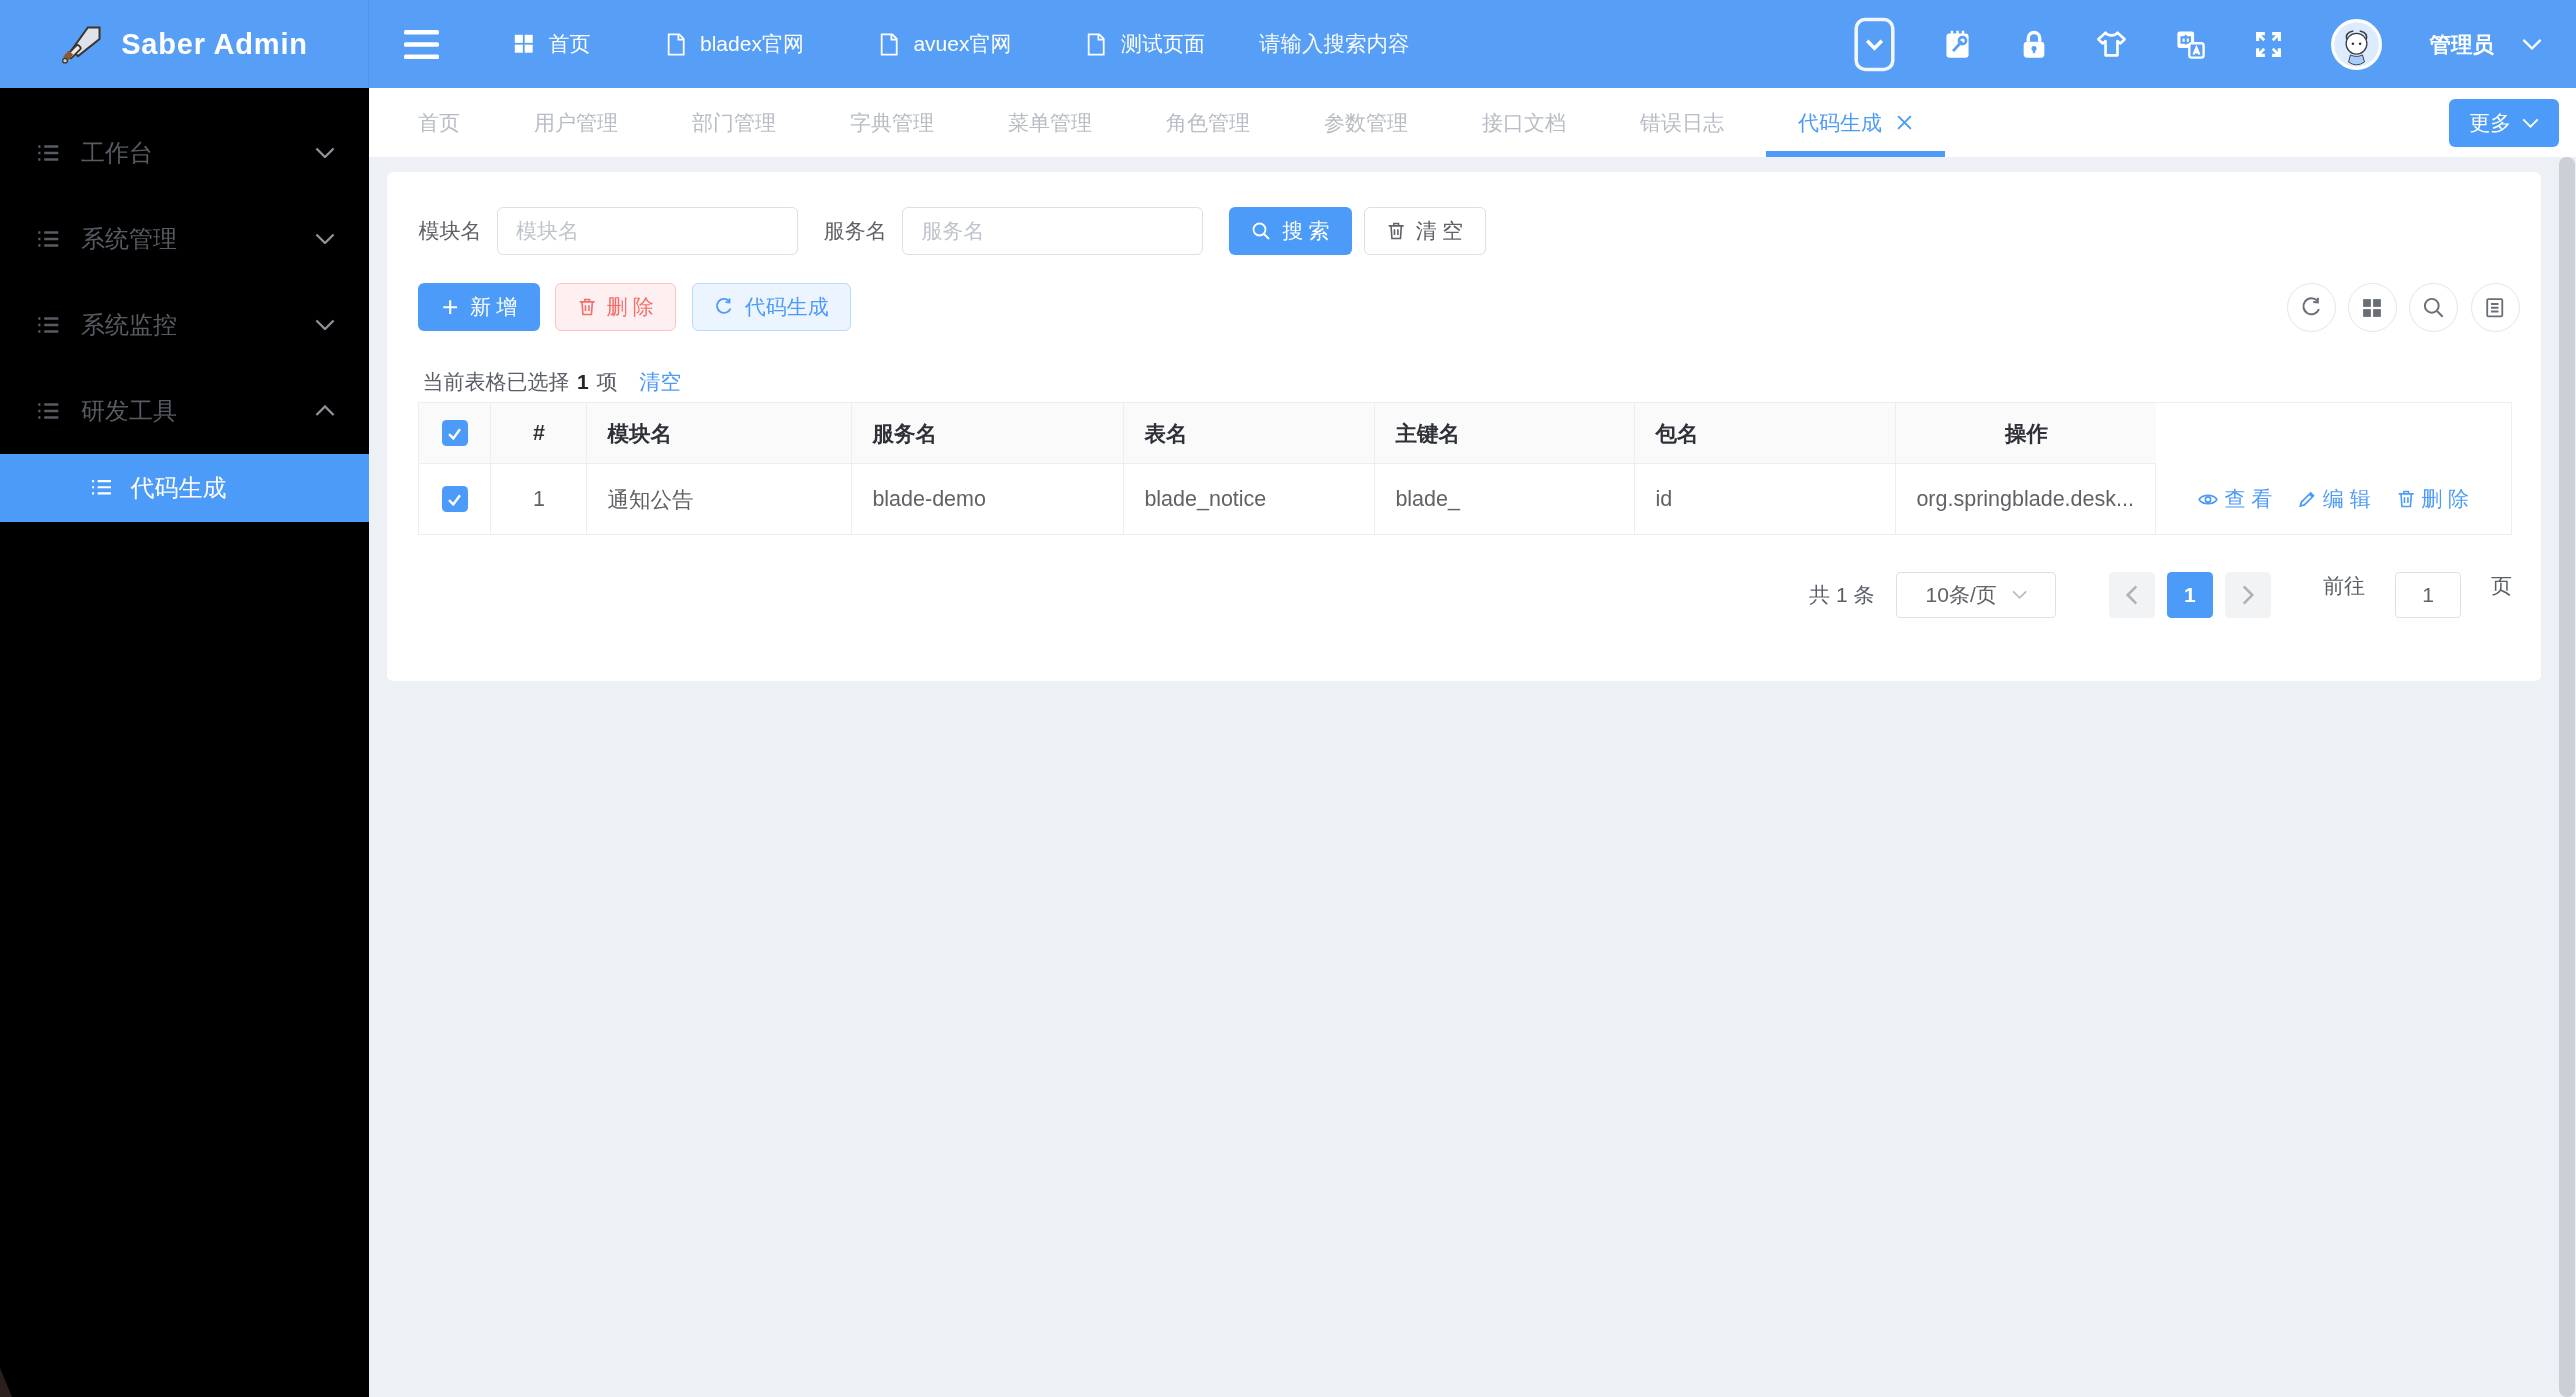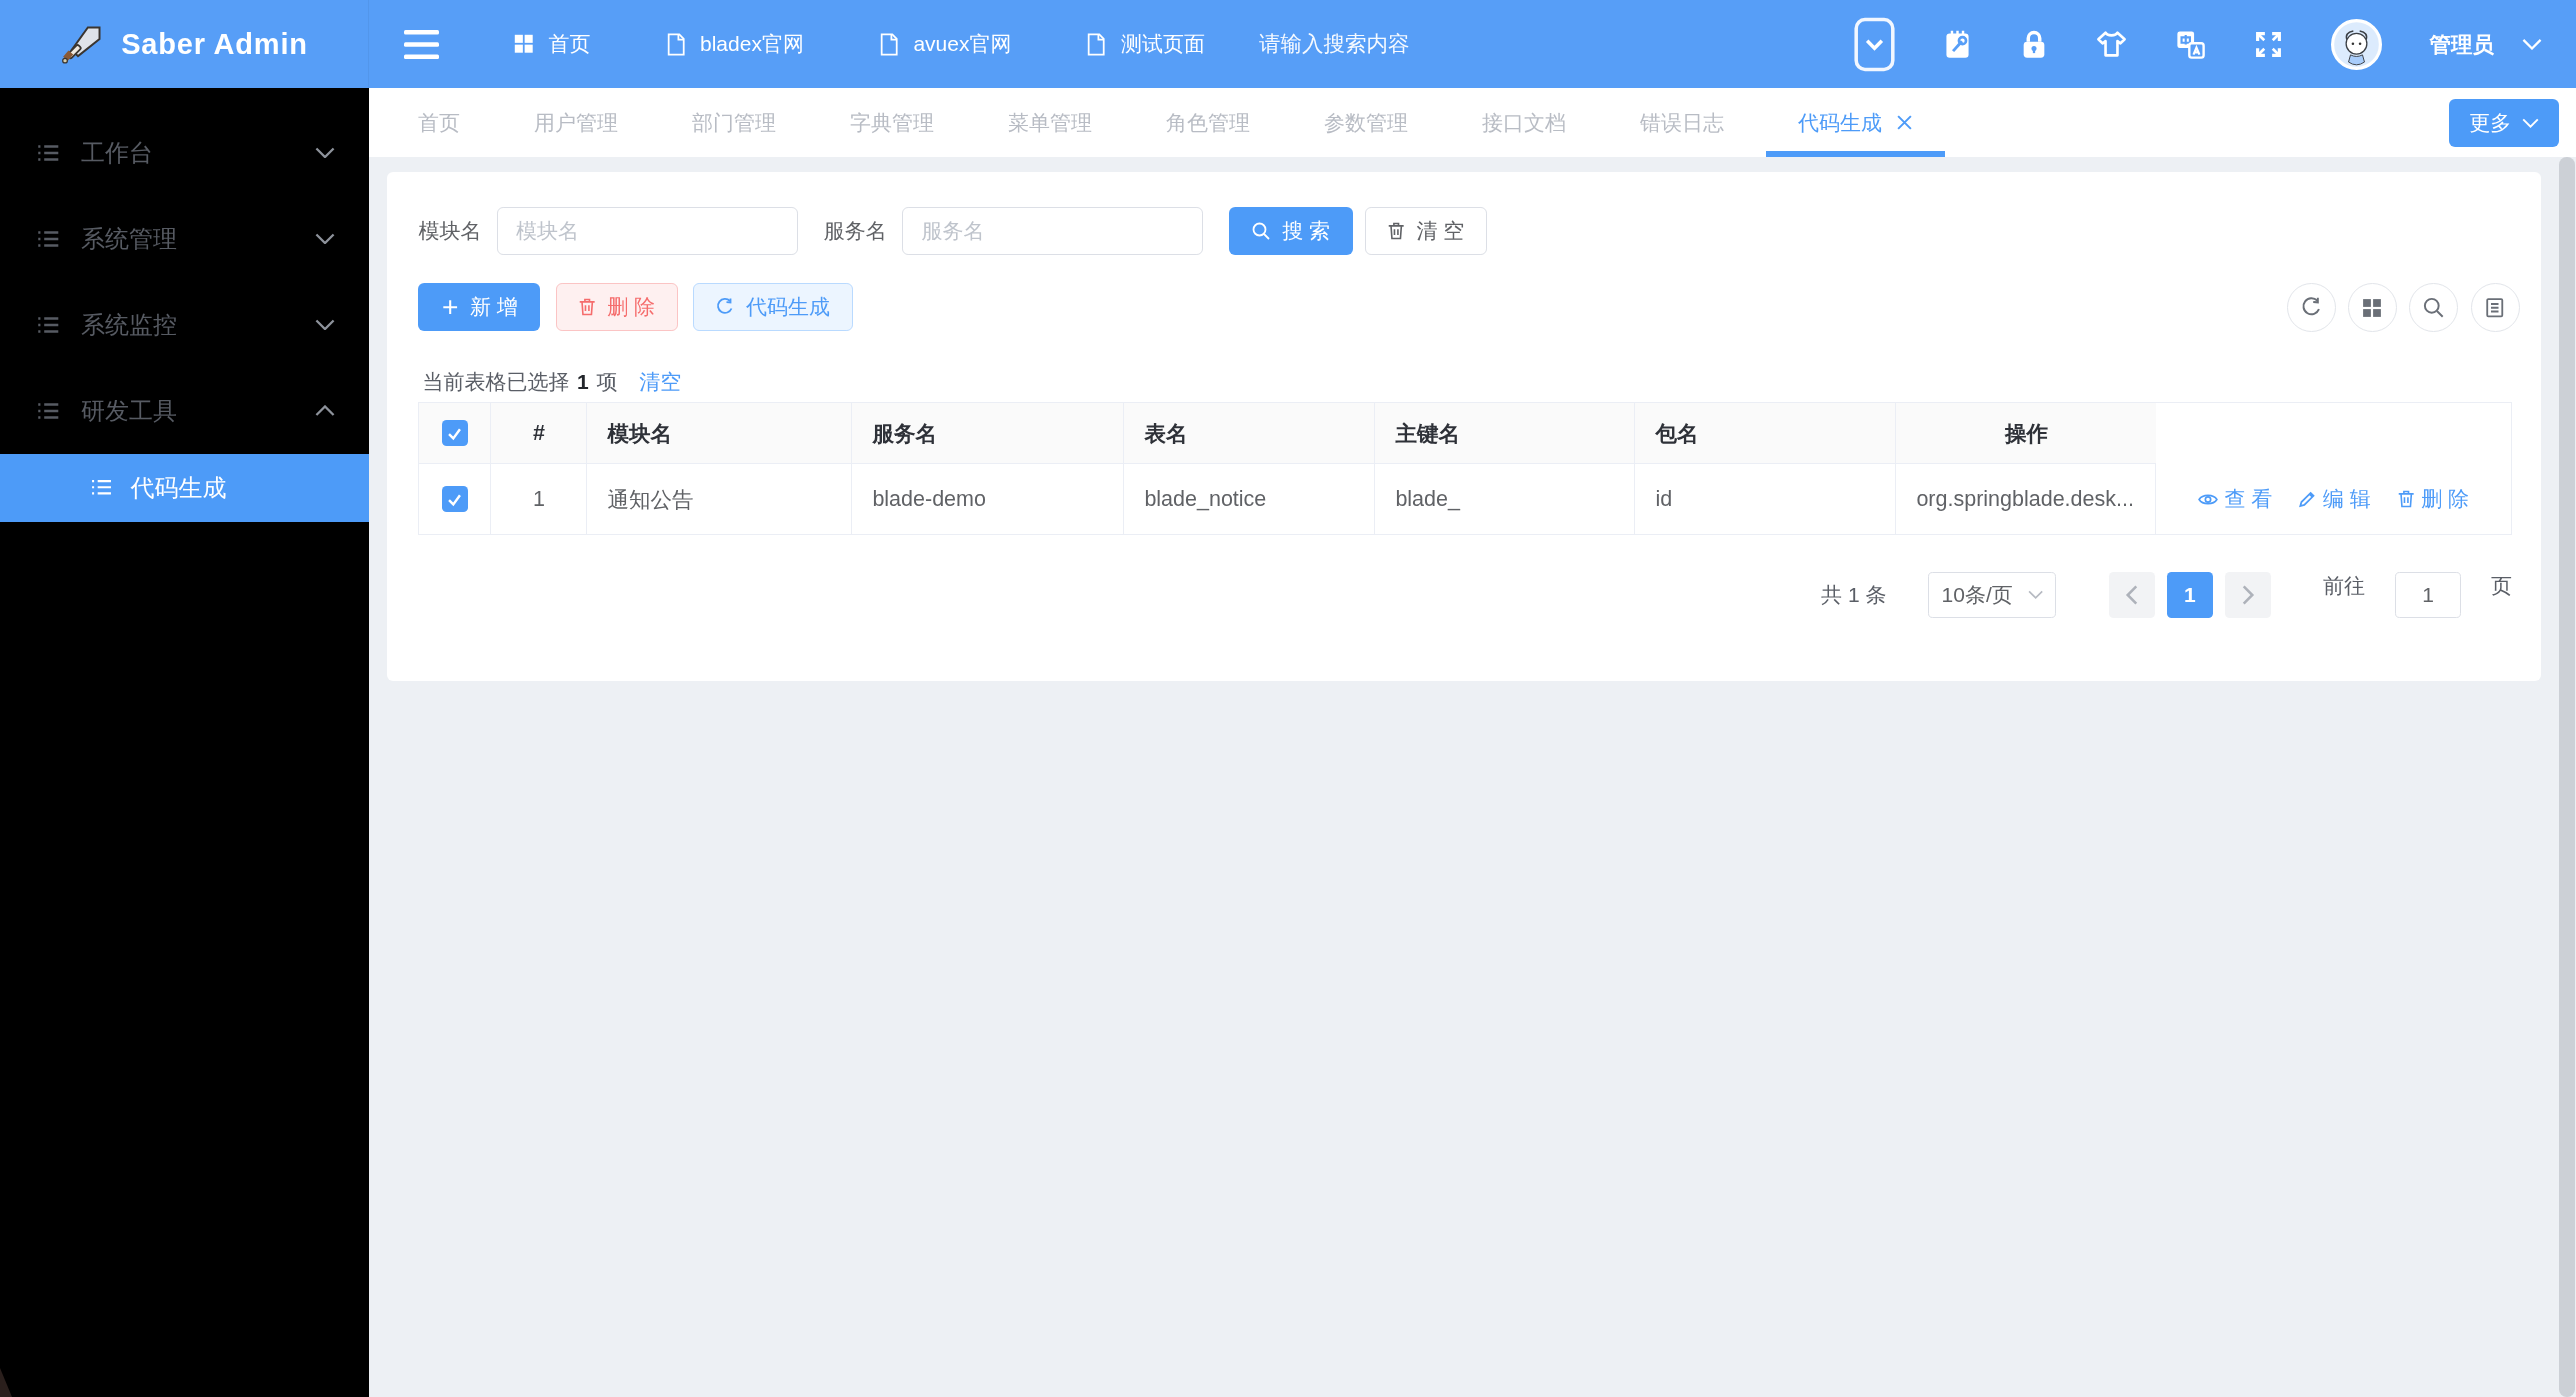--- a/index.html
+++ b/index.html
@@ -57,21 +57,21 @@
   .card { position:absolute; left:18.4px; right:35px; top:84px; height:509px;
     background:#fff; border-radius:6.1px; padding:0 31px; }
 
   
   .filter-row { position:absolute; top:35px; left:31px; display:flex; align-items:center; }
   .f-label { font-size:21px; color:#606266; margin-right:15.3px; white-space:nowrap; }
   .f-input { width:301px; height:48px; border:1.5px solid #dcdfe6; border-radius:6.1px;
     font-size:21px; color:#606266; padding:0 18.4px; outline:none; margin-right:26px; font-family:inherit; }
   .f-input::placeholder { color:#bfc4cc; }
   .btn { height:48px; border-radius:6.1px; font-size:21px; display:inline-flex; align-items:center;
-    gap:10.7px; padding:0 21.5px; cursor:pointer; border:1.5px solid transparent; font-family:Liberation Sans, sans-serif; white-space:nowrap; }
+    gap:10.7px; padding:0 21.5px; cursor:pointer; border:1.5px solid transparent; font-family:Liberation Serif, serif; white-space:nowrap; }
   .btn-primary { background:#4d9bf8; color:#fff; }
   .btn-plain { background:#fff; border-color:#dcdfe6; color:#606266; }
   .btn-danger { background:#fef0f0; border-color:#fbc4c4; color:#f56c6c; }
   .btn-info { background:#ecf5ff; border-color:#b9daff; color:#4d9bf8; }
   .filter-row .btn { margin-right:12.3px; }
 
   
   .tool-row { position:absolute; top:111px; left:31px; display:flex; gap:15.3px; }
   .tool-circles { position:absolute; top:111px; right:21.5px; display:flex; gap:12.3px; }
   .circle-btn { width:49px; height:49px; border-radius:50%; border:1.5px solid #e2e5ea;
@@ -92,22 +92,22 @@
   .t-body > div { height:71px; background:#fff; }
   .cell-center { justify-content:center; padding:0 !important; }
   .checkbox { width:26px; height:26px; border-radius:4.6px; background:#4d9bf8;
     display:flex; align-items:center; justify-content:center; cursor:pointer; }
   .ops { display:flex; gap:26px; justify-content:center; }
   .op-link { color:#4d9bf8; font-size:21px; display:flex; align-items:center; gap:6.1px; cursor:pointer; white-space:nowrap; }
 
   
   .pager { position:absolute; top:400px; right:29px; display:flex; align-items:center; font-size:21px; color:#5a5e66; }
   .pg-total { margin-right:22px; }
-  .pg-size { width:128px; height:46px; border:1.5px solid #dcdfe6; border-radius:4.6px;
-    display:flex; align-items:center; justify-content:center; gap:15.3px; color:#606266; cursor:pointer; margin-right:46px;margin-left:20px; }
+  .pg-size { width:160px; height:46px; border:1.5px solid #dcdfe6; border-radius:4.6px;
+    display:flex; align-items:center; justify-content:center; gap:15.3px; color:#606266; cursor:pointer; margin-right:46px; }
   .pg-size .pgcaret { color:#b6bac2; display:flex; }
   .pg-btn { width:46px; height:46px; border-radius:4.6px; background:#f2f3f5; color:#aeb2ba;
     display:flex; align-items:center; justify-content:center; cursor:pointer; margin:0 6.1px; border:none; }
   .pg-cur { width:46px; height:46px; border-radius:4.6px; background:#4d9bf8; color:#fff;
     display:flex; align-items:center; justify-content:center; font-weight:bold; margin:0 6.1px; cursor:pointer; }
   .pg-goto { display:flex; align-items:flex-start; gap:30px; margin-left:46px; }
   .pg-goto input { width:66px; height:46px; border:1.5px solid #dcdfe6; border-radius:4.6px;
     text-align:center; font-size:21px; color:#606266; outline:none; font-family:inherit; }
 
   

